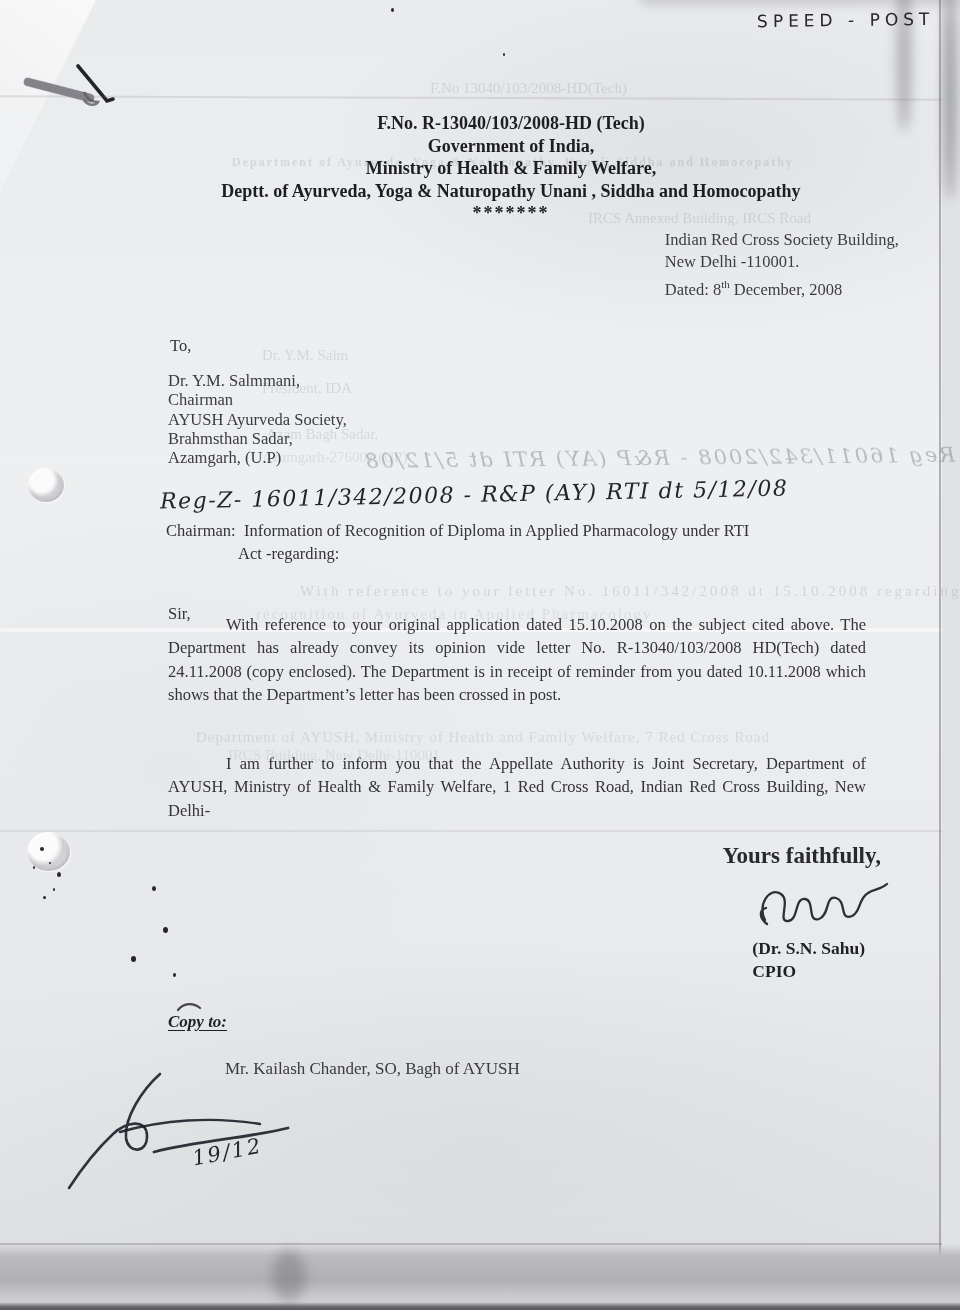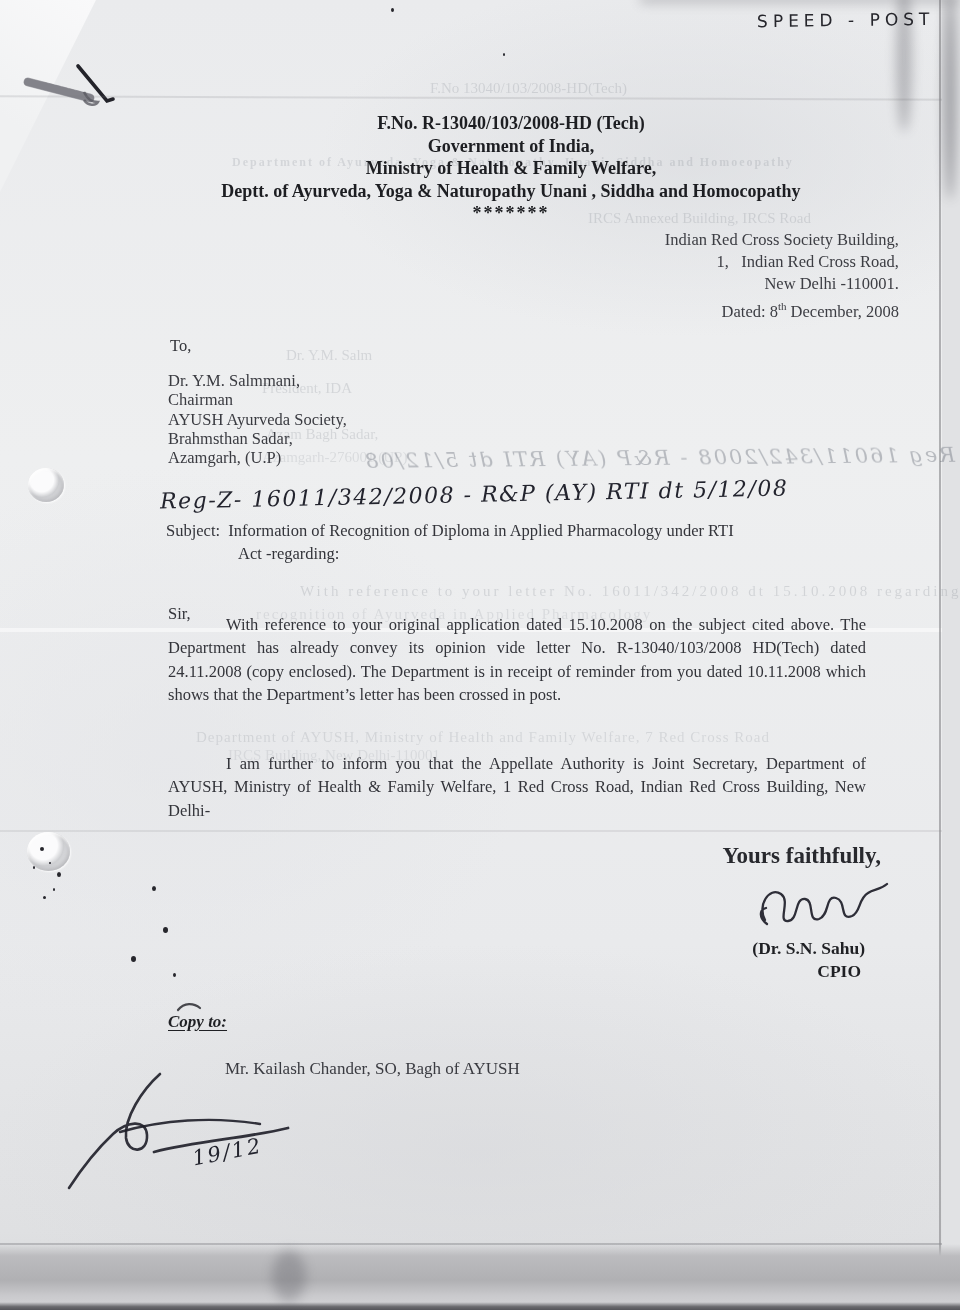--- a/index.html
+++ b/index.html
@@ -9,21 +9,21 @@
     background:
       radial-gradient(ellipse 620px 300px at 72% 12%, rgba(213,215,219,.55), transparent 60%),
       radial-gradient(ellipse 500px 420px at 18% 58%, rgba(228,229,232,.6), transparent 70%),
       radial-gradient(ellipse 700px 300px at 50% 88%, rgba(214,215,218,.5), transparent 70%),
       linear-gradient(180deg,#eaebed 0%,#eeeff0 35%,#e9eaec 72%,#dfe0e2 94%,#d6d7d9 100%);
   }
   .abs{position:absolute;}
   .typed{font-size:16.5px;line-height:23.3px;color:#33343a;}
   .bold{font-weight:bold;color:#1f2024;}
   .center{text-align:center;}
-  .right{text-align:right;}
+  .right{text-align:left;}
   .justify{text-align:justify;}
   .indent{text-indent:58px;}
   .hdr{font-size:18px;line-height:22.5px;font-weight:bold;color:#1d1e22;}
   .hw{font-family:"DejaVu Serif", serif;font-style:italic;color:#23242e;}
   .ghost{position:absolute;font-family:"Liberation Serif", serif;color:#525a66;
          opacity:.16;filter:blur(.6px);font-size:15px;white-space:nowrap;}
   .ghost-hw{position:absolute;font-family:"DejaVu Serif", serif;font-style:italic;
          color:#39404f;opacity:.30;filter:blur(.7px);font-size:21px;letter-spacing:2px;
          white-space:nowrap;transform:scaleX(-1) rotate(.6deg);}
   .crease{position:absolute;left:0;width:100%;}
@@ -82,21 +82,21 @@
   <div class="smudge" style="left:896px;top:-18px;width:16px;height:150px;opacity:.32;"></div>
   <div class="smudge" style="left:944px;top:-10px;width:12px;height:210px;opacity:.45;"></div>
   <div class="smudge" style="left:640px;top:-5px;width:320px;height:8px;opacity:.3;border-radius:0;"></div>
 
   <div class="band"></div>
   <div class="smudge" style="left:272px;top:1250px;width:34px;height:52px;opacity:.28;"></div>
 
   <div class="ghost" style="left:430px;top:80px;">F.No 13040/103/2008-HD(Tech)</div>
   <div class="ghost" style="left:232px;top:155px;font-size:12px;letter-spacing:2px;opacity:.15;font-weight:bold;">Department of Ayurveda, Yoga &amp; Naturopathy, Unani, Siddha and Homoeopathy</div>
   <div class="ghost" style="left:588px;top:210px;">IRCS Annexed Building, IRCS Road</div>
-  <div class="ghost" style="left:262px;top:347px;margin-left:24px;">Dr. Y.M. Salm</div>
+  <div class="ghost" style="left:262px;top:347px;">Dr. Y.M. Salm</div>
   <div class="ghost" style="left:262px;top:380px;">President, IDA</div>
   <div class="ghost" style="left:266px;top:426px;">Azam Bagh Sadar,</div>
   <div class="ghost" style="left:262px;top:449px;opacity:.13;">Azamgarh-276001 (UP)</div>
   <div class="ghost" style="left:300px;top:583px;letter-spacing:3px;opacity:.17;">With reference to your letter No. 16011/342/2008 dt 15.10.2008 regarding</div>
   <div class="ghost" style="left:256px;top:606px;letter-spacing:2px;opacity:.12;">recognition of Ayurveda in Applied Pharmacology</div>
   <div class="ghost" style="left:196px;top:729px;letter-spacing:1px;opacity:.14;">Department of AYUSH, Ministry of Health and Family Welfare, 7 Red Cross Road</div>
   <div class="ghost" style="left:228px;top:747px;opacity:.11;">IRCS Building, New Delhi-110001</div>
   <div class="ghost-hw" style="left:335px;top:446px;width:620px;">Reg 16011/342/2008 - R&amp;P (AY) RTI dt 5/12/08</div>
 
   <div class="abs speedpost" style="left:757px;top:10px;">SPEED - POST</div>
@@ -104,38 +104,37 @@
   <div class="abs center" style="left:60px;top:112px;width:902px;">
     <div class="hdr">F.No. R-13040/103/2008-HD (Tech)</div>
     <div class="hdr">Government of India,</div>
     <div class="hdr">Ministry of Health &amp; Family Welfare,</div>
     <div class="hdr">Deptt. of Ayurveda, Yoga &amp; Naturopathy Unani , Siddha and Homocopathy</div>
     <div class="hdr" style="letter-spacing:2px;">*******</div>
   </div>
 
   <div class="abs right typed" style="right:61px;top:229px;line-height:22px;font-size:16.5px;color:#3c3d43;">
     <div>Indian Red Cross Society Building,</div>
-    <div>1,&nbsp;&nbsp;&nbsp;Indian Red Cross Road,</div>
     <div>New Delhi -110001.</div>
     <div><span>Dated:</span><span>&nbsp;8</span><sup>th</sup><span>&nbsp;December, 2008</span></div>
   </div>
 
   <div class="abs typed" style="left:170px;top:334px;">To,</div>
   <div class="abs typed" style="left:168px;top:371px;line-height:19.3px;color:#3a3b41;">
     <div>Dr. Y.M. Salmmani,</div>
     <div>Chairman</div>
     <div>AYUSH Ayurveda Society,</div>
     <div>Brahmsthan Sadar,</div>
     <div>Azamgarh, (U.P)</div>
   </div>
 
   <div class="abs hw" style="left:160px;top:482px;font-size:22px;letter-spacing:1.5px;transform:rotate(-1.2deg);white-space:nowrap;">Reg-Z-  16011/342/2008 - R&amp;P (AY) RTI dt 5/12/08</div>
 
   <div class="abs typed" style="left:166px;top:519px;width:700px;">
-    <span>Subject:</span><span>&nbsp;&nbsp;Information of Recognition of Diploma in Applied Pharmacology under RTI</span>
+    <span>Chairman:</span><span>&nbsp;&nbsp;Information of Recognition of Diploma in Applied Pharmacology under RTI</span>
     <div style="margin-left:72px;">Act -regarding:</div>
   </div>
 
   <div class="abs typed" style="left:168px;top:602px;">Sir,</div>
 
   <div class="abs typed justify indent" style="left:168px;top:613px;width:698px;">With reference to your original application dated 15.10.2008 on the subject cited above.  The Department has already convey its opinion vide letter No. R-13040/103/2008 HD(Tech) dated 24.11.2008 (copy enclosed).  The Department is  in receipt of reminder from you dated 10.11.2008 which shows that the Department’s letter has been crossed in post.</div>
   <div class="abs typed justify indent" style="left:168px;top:752px;width:698px;">I am further to  inform you that the Appellate Authority is Joint Secretary, Department of AYUSH, Ministry of Health &amp; Family Welfare, 1 Red Cross Road, Indian Red Cross Building, New Delhi-</div>
 
   <div class="abs typed" style="right:79px;top:844px;font-weight:600;font-size:23px;color:#28292e;">Yours faithfully,</div>
 

